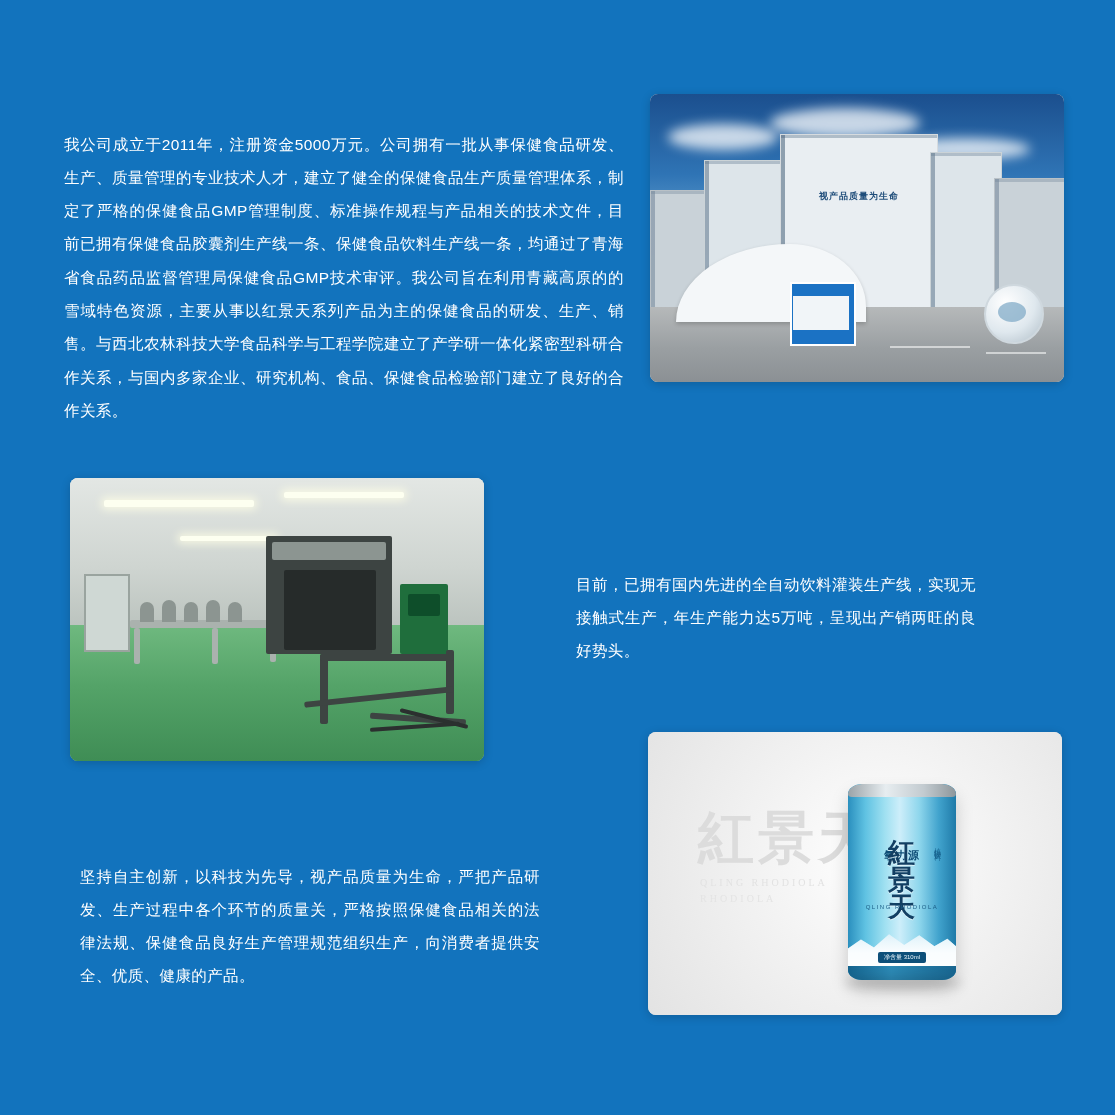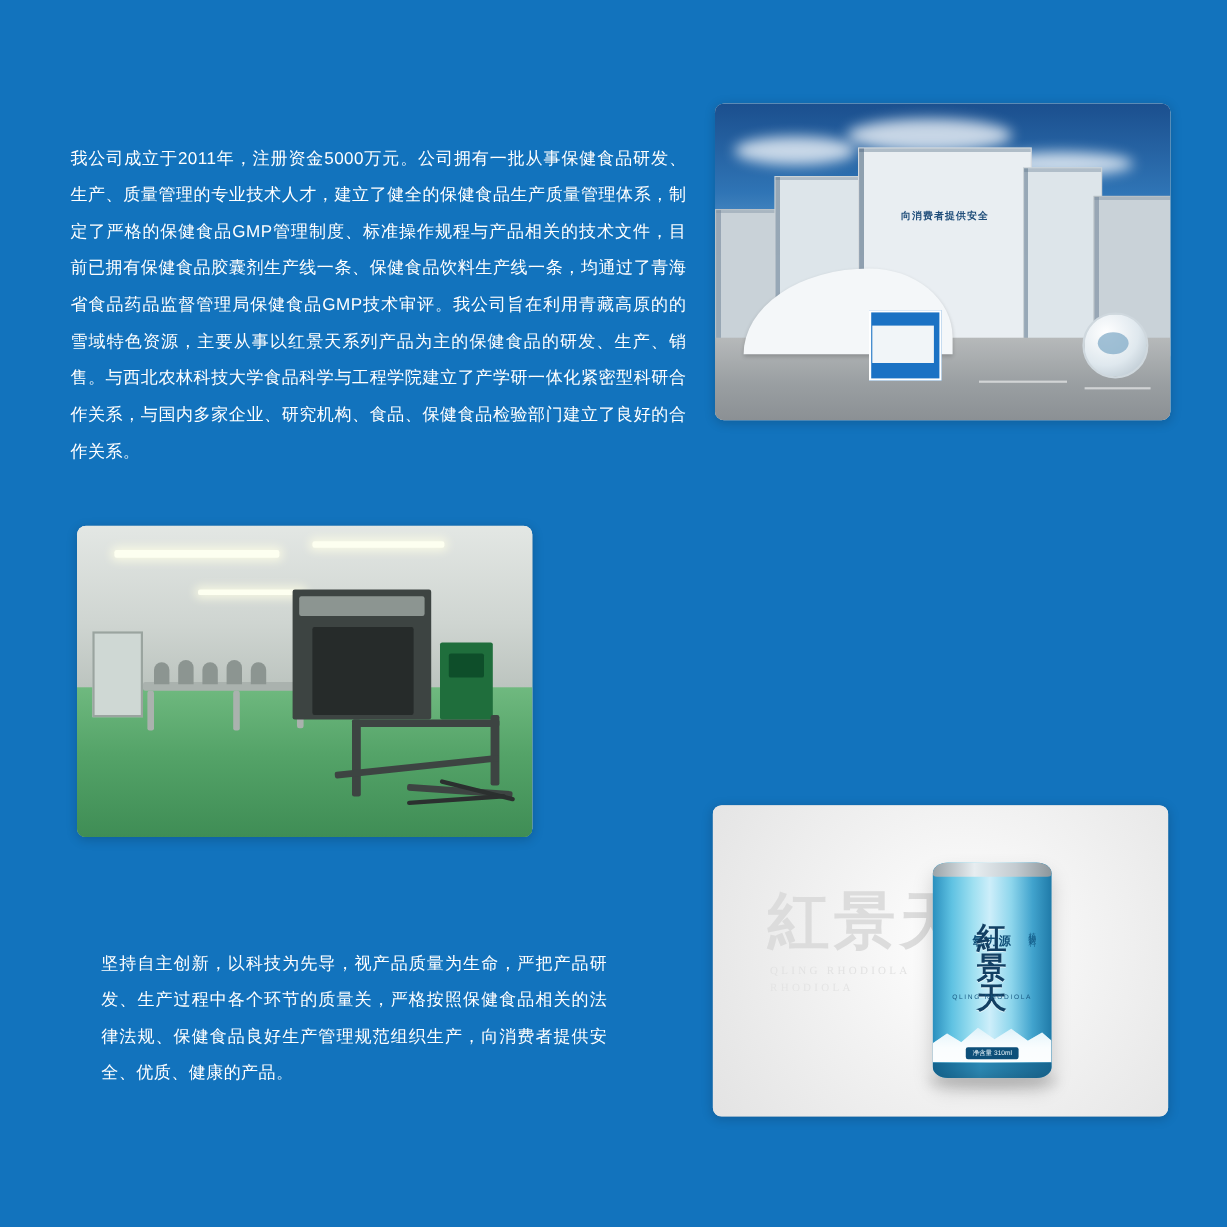--- a/index.html
+++ b/index.html
@@ -263,21 +263,21 @@
       <div class="bld" style="left:130px; top:40px; width:156px; height:188px;">
         <div class="win-grid" style="opacity:.85"></div>
       </div>
       <div class="bld mid" style="left:280px; top:58px; width:70px; height:170px;">
         <div class="win-grid" style="opacity:.7"></div>
       </div>
       <div class="bld dark" style="left:344px; top:84px; width:72px; height:144px;">
         <div class="win-grid" style="opacity:.55"></div>
       </div>
 
-      <div style="position:absolute; left:146px; top:96px; width:126px; height:16px; color:#1f4d7a; font-size:9px; letter-spacing:1px; text-align:center; font-weight:bold;">向消费者提供安全</div>
+      <div style="position:absolute; left:146px; top:96px; width:126px; height:16px; color:#1f4d7a; font-size:9px; letter-spacing:1px; text-align:center; font-weight:bold;">视产品质量为生命</div>
 
       <div class="ground"></div>
       <div class="road-line" style="left:240px; top:252px; width:80px;"></div>
       <div class="road-line" style="left:336px; top:258px; width:60px;"></div>
 
       <div class="canopy" style="left:26px; top:150px; width:190px; height:78px;"></div>
       <div class="entrance-sign" style="left:140px; top:188px; width:62px; height:60px;"></div>
       <div style="position:absolute; left:143px; top:202px; width:56px; height:34px; background:#f1f5f8;"></div>
 
       <div class="logo-disc" style="left:334px; top:190px; width:56px; height:56px;"></div>
@@ -317,22 +317,23 @@
       <div class="machine" style="left:250px; top:176px; width:8px; height:70px;"></div>
       <div class="machine" style="left:376px; top:172px; width:8px; height:64px;"></div>
       <div class="machine" style="left:250px; top:176px; width:134px; height:7px;"></div>
       <div class="machine" style="left:234px; top:216px; width:150px; height:6px; transform:rotate(-6deg);"></div>
       <div class="machine" style="left:300px; top:238px; width:96px; height:6px; transform:rotate(4deg);"></div>
       <div class="pipe" style="left:330px; top:230px; width:70px; transform:rotate(14deg);"></div>
       <div class="pipe" style="left:300px; top:250px; width:90px; transform:rotate(-4deg);"></div>
     </div>
   </div>
 
-
-  <p class="text-block" id="text-quality" style="left:80px; top:844px; width:460px;margin-left:12px;">坚持自主创新，以科技为先导，视产品质量为生命，严把产品研发、生产过程中各个环节的质量关，严格按照保健食品相关的法律法规、保健食品良好生产管理规范组织生产，向消费者提供安全、优质、健康的产品。</p>
+  <p class="text-block" id="text-production-line" style="left:576px; top:552px; width:400px;">目前，已拥有国内先进的全自动饮料灌装生产线，实现无接触式生产，年生产能力达5万吨，呈现出产销两旺的良好势头。</p>
+
+  <p class="text-block" id="text-quality" style="left:80px; top:844px; width:460px;">坚持自主创新，以科技为先导，视产品质量为生命，严把产品研发、生产过程中各个环节的质量关，严格按照保健食品相关的法律法规、保健食品良好生产管理规范组织生产，向消费者提供安全、优质、健康的产品。</p>
 
   <div class="photo" id="photo-product" style="left:648px; top:732px; width:414px; height:283px;">
     <div class="inner">
 
       <div class="wm" style="left:50px; top:78px; font-size:56px; letter-spacing:4px;">紅景天</div>
       <div class="wm" style="left:52px; top:146px; font-size:10px; color:#e2e2e2; letter-spacing:3px; font-weight:normal;">QLING RHODIOLA</div>
       <div class="wm" style="left:52px; top:162px; font-size:10px; color:#e4e4e4; letter-spacing:3px; font-weight:normal;">RHODIOLA</div>
 
       <div class="can" style="left:200px; top:52px;">
         <div class="can-top"></div>

